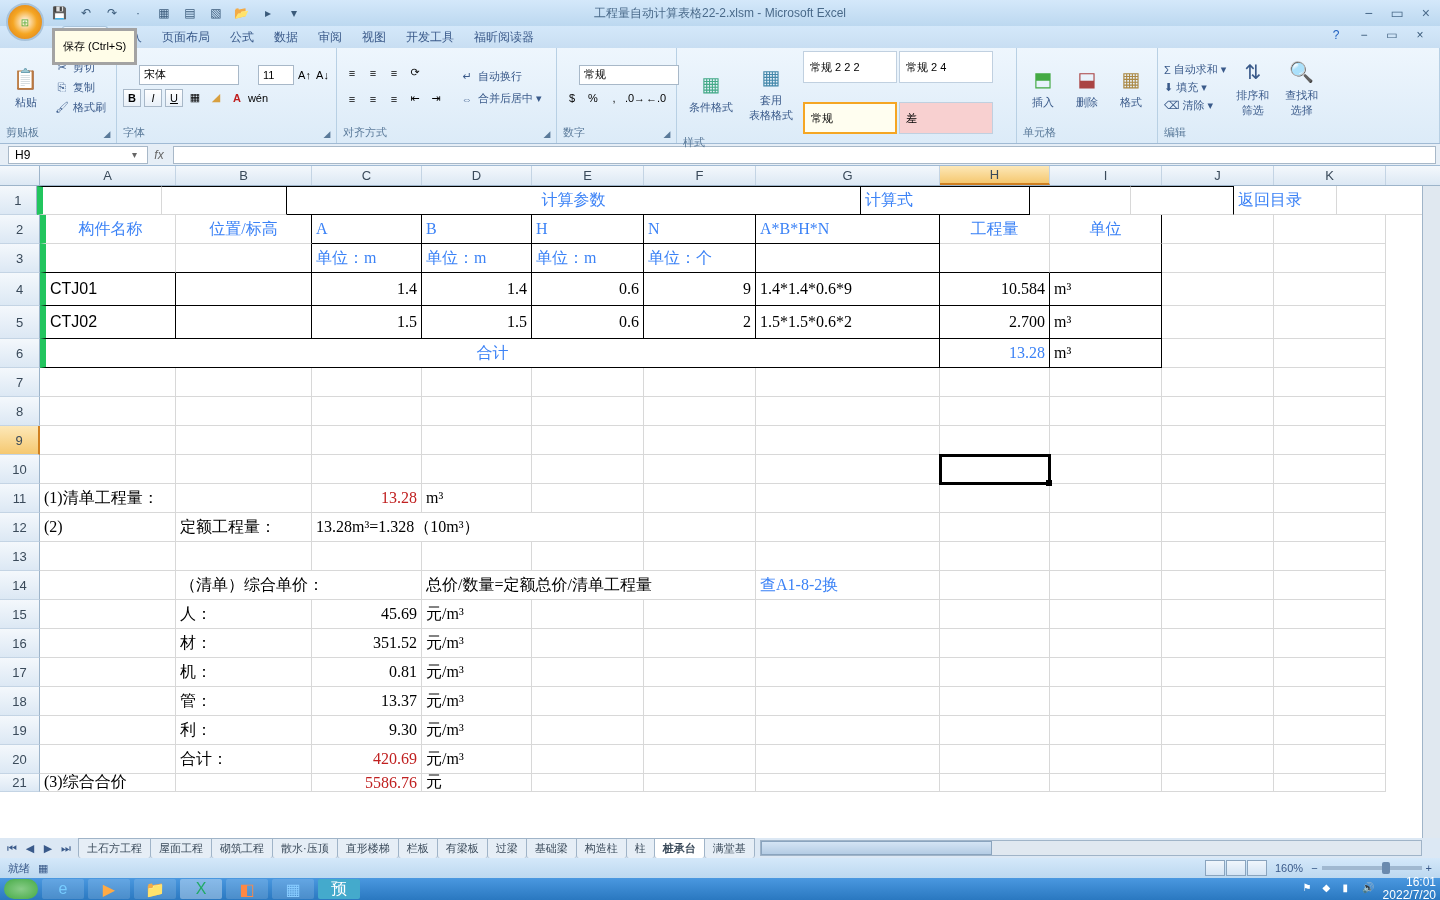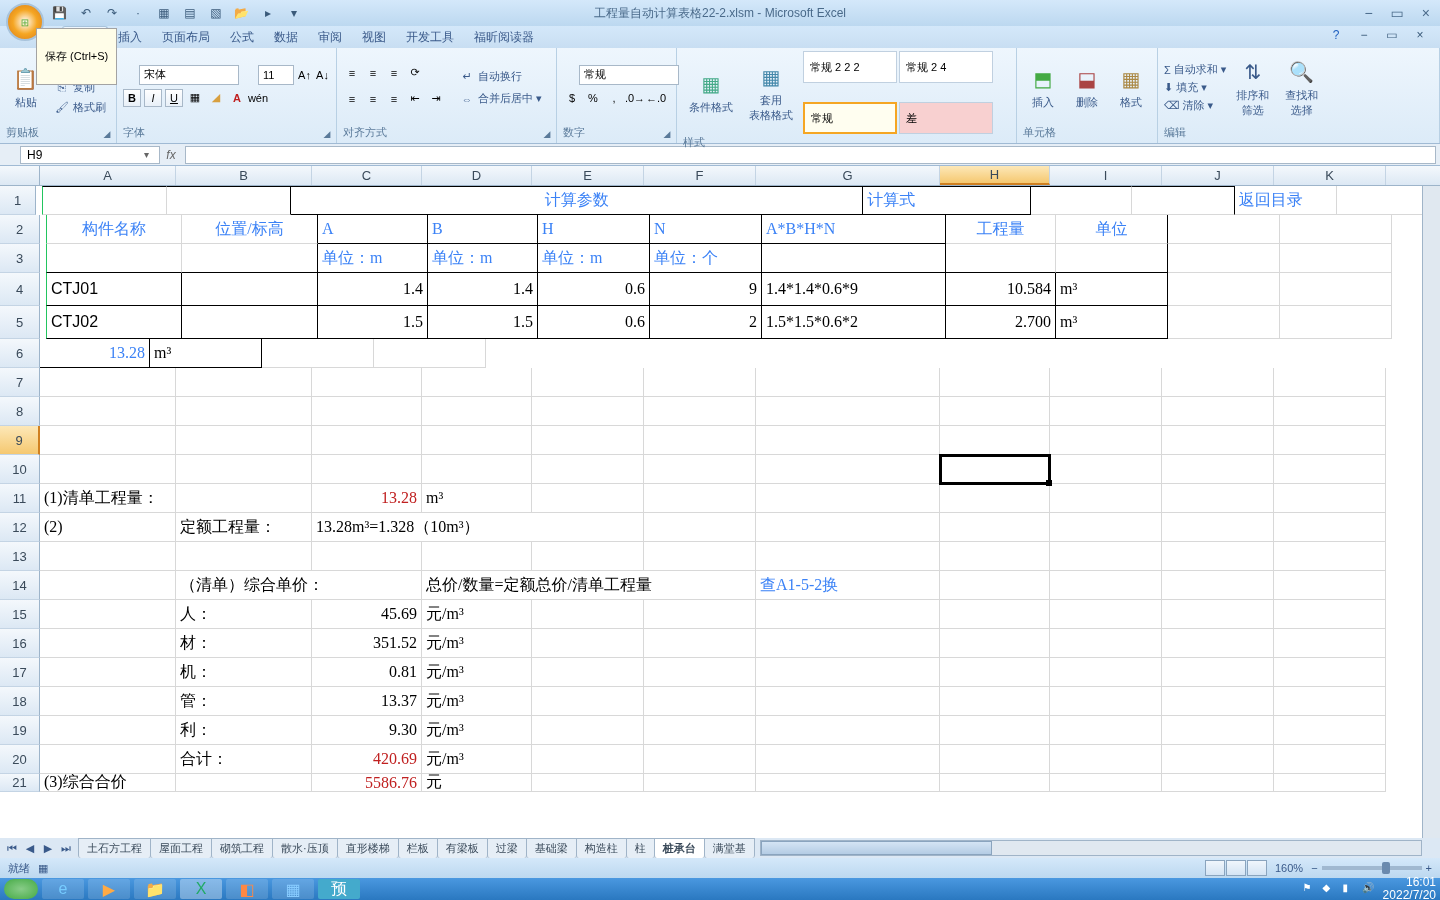--- a/index.html
+++ b/index.html
@@ -9,21 +9,21 @@
 .title-bar { height: 26px; background: linear-gradient(#d4e8fa,#bcd8f0); display: flex; align-items: center; position: relative; }
 .office-btn { width: 38px; height: 38px; border-radius: 50%; background: radial-gradient(#fff,#f5a623,#d6791a); position: absolute; left: 6px; top: 3px; z-index: 10; border: 2px solid #a8c3db; display:flex; align-items:center; justify-content:center; }
 .office-btn span { font-size: 10px; color:#5a3; }
 .qat { margin-left: 50px; display: flex; gap: 6px; align-items: center; }
 .qat-btn { width: 20px; height: 18px; display:flex; align-items:center; justify-content:center; font-size:12px; color:#3a5a7a; cursor:pointer; }
 .title-text { position: absolute; left: 50%; transform: translateX(-50%); font-size: 12px; color: #4a6a8a; }
 .window-controls { position: absolute; right: 6px; display: flex; gap: 10px; }
 .window-controls span { font-size: 14px; color: #4a6a8a; cursor:pointer; padding: 0 4px; }
 
 
-.tooltip { position: absolute; left: 36px; top: 28px; background: #fffde8; border: 1px solid #a3a3a3; padding: 20px 8px; font-size: 11px; z-index: 20; }
+.tooltip { position: absolute; left: 52px; top: 28px; background: #fffde8; border: 3px solid #a3a3a3; padding: 8px 8px; font-size: 11px; z-index: 20; }
 
 
 .ribbon-tabs { height: 22px; background: linear-gradient(#d4e8fa,#c8def2); display: flex; padding-left: 62px; align-items: flex-start; }
 .ribbon-tab { padding: 3px 10px; font-size: 12px; color: #3a5a8a; cursor: pointer; }
 .ribbon-tab.active { background: #eef6fd; border-radius: 3px 3px 0 0; border: 1px solid #a8c3db; border-bottom: none; color:#3a5a8a; }
 .ribbon-help { position: absolute; right: 10px; display: flex; gap: 8px; }
 
 
 .ribbon { height: 96px; background: linear-gradient(#eef6fd,#dcebf8); border-bottom: 1px solid #a0bad4; display: flex; }
 .ribbon-group { border-right: 1px solid #b8d0e4; padding: 3px 6px 2px; display: flex; flex-direction: column; justify-content: space-between; position: relative; }
@@ -48,39 +48,39 @@
 .style-cell.sel { border:2px solid #f5a623; background:#fffef0; }
 .style-cell.bad { background:#f8d0d0; }
 
 .edit-col { display:flex; flex-direction:column; gap:3px; }
 .edit-item { display:flex; align-items:center; gap:3px; font-size:11px; color:#3a5a8a; cursor:pointer; }
 
 .corner-arrow { position:absolute; right:2px; bottom:2px; width:14px; height:14px; font-size:9px; color:#5a7a9a; display:flex; align-items:center; justify-content:center; cursor:pointer; }
 
 
 .formula-bar { height: 22px; background: #e6eef6; display:flex; border-bottom:1px solid #a0bad4; align-items:center; }
-.name-box { width: 140px; border:1px solid #a8b8c8; background:#fff; font-size:12px; padding:1px 6px; height:18px; margin-left:20px; }
+.name-box { width: 140px; border:1px solid #a8b8c8; background:#fff; font-size:12px; padding:1px 6px; height:18px; margin-left:8px; }
 .fx-btn { width:20px; text-align:center; font-style:italic; color:#666; cursor:pointer; margin:0 4px; font-size:12px; }
 .formula-input { flex:1; border:1px solid #a8b8c8; background:#fff; height:18px; margin-right:4px; }
 
 
 .sheet-area { position:absolute; top:166px; left:0; right:0; bottom:62px; background:#fff; overflow:hidden; }
 .col-headers { display:flex; height:20px; background:linear-gradient(#f4f8fc,#dce8f4); border-bottom:1px solid #9db4ca; }
 .corner { width:40px; border-right:1px solid #9db4ca; background:linear-gradient(#f4f8fc,#dce8f4); }
 .col-h { border-right:1px solid #c4d4e4; text-align:center; font-size:13px; color:#3a4a5a; display:flex; align-items:center; justify-content:center; cursor:pointer; }
 .col-h.active { background:linear-gradient(#fde8b8,#f5c870); border-bottom:2px solid #d08020; }
 
 .grid-body { position:relative; }
 .row { display:flex; height:29px; }
 .row-h { width:40px; background:linear-gradient(#f4f8fc,#dce8f4); border-right:1px solid #9db4ca; border-bottom:1px solid #c4d4e4; text-align:center; font-size:13px; color:#3a4a5a; display:flex; align-items:center; justify-content:center; cursor:pointer; }
 .row-h.active { background:linear-gradient(#fde8b8,#f5c870); border-right:2px solid #d08020; }
 .cell { border-right:1px solid #d8d8d8; border-bottom:1px solid #d8d8d8; font-size:16px; font-family: SimSun, serif; padding:2px 4px; display:flex; align-items:center; overflow:hidden; white-space:nowrap; }
 .cell.b-r { border-right:1px solid #000; }
 .cell.b-b { border-bottom:1px solid #000; }
-.cell.b-l { border-left:1px solid #22c55e;margin-left:6px; }
+.cell.b-l { border-left:6px solid #22c55e; }
 .cell.b-t { border-top:1px solid #000; }
 .c-blue { color:#3b82f6; }
 .c-red { color:#c02020; }
 .ta-c { justify-content:center; }
 .ta-r { justify-content:flex-end; }
 .selected-cell { position:absolute; border:3px solid #000; pointer-events:none; z-index:5; }
 .selected-cell::after { content:''; position:absolute; right:-4px; bottom:-4px; width:6px; height:6px; background:#000; }
 
 
 .sheet-tabs-bar { position:absolute; bottom:42px; left:0; right:0; height:20px; background:#dce8f4; display:flex; align-items:center; font-size:11px; }
@@ -440,20 +440,21 @@
       <div class="cell cF ta-r b-b b-r">2</div>
       <div class="cell cG b-b b-r">1.5*1.5*0.6*2</div>
       <div class="cell cH ta-r b-b b-r">2.700</div>
       <div class="cell cI b-b b-r">m³</div>
       <div class="cell cJ"></div>
       <div class="cell cK"></div>
     </div>
 
     <div class="row">
       <div class="row-h">6</div>
+      <div class="cell c-blue ta-c b-b b-l b-r" style="width:900px">合计</div>
       <div class="cell cH c-blue ta-r b-b b-r">13.28</div>
       <div class="cell cI b-b b-r">m³</div>
       <div class="cell cJ"></div>
       <div class="cell cK"></div>
     </div>
 
     <div class="row">
         <div class="row-h">7</div>
         <div class="cell cA"></div>
         <div class="cell cB"></div>
@@ -551,21 +552,21 @@
         <div class="cell cI"></div>
         <div class="cell cJ"></div>
         <div class="cell cK"></div>
       </div>
 
     <div class="row">
         <div class="row-h">14</div>
       <div class="cell cA"></div>
       <div class="cell" style="width:246px">（清单）综合单价：</div>
       <div class="cell" style="width:334px">总价/数量=定额总价/清单工程量</div>
-      <div class="cell cG c-blue">查A1-5-2换</div>
+      <div class="cell cG c-blue">查A1-8-2换</div>
       <div class="cell cH"></div>
         <div class="cell cI"></div>
         <div class="cell cJ"></div>
         <div class="cell cK"></div>
     </div>
 
     <div class="row">
         <div class="row-h">15</div>
         <div class="cell cA"></div>
         <div class="cell cB">人：</div>

